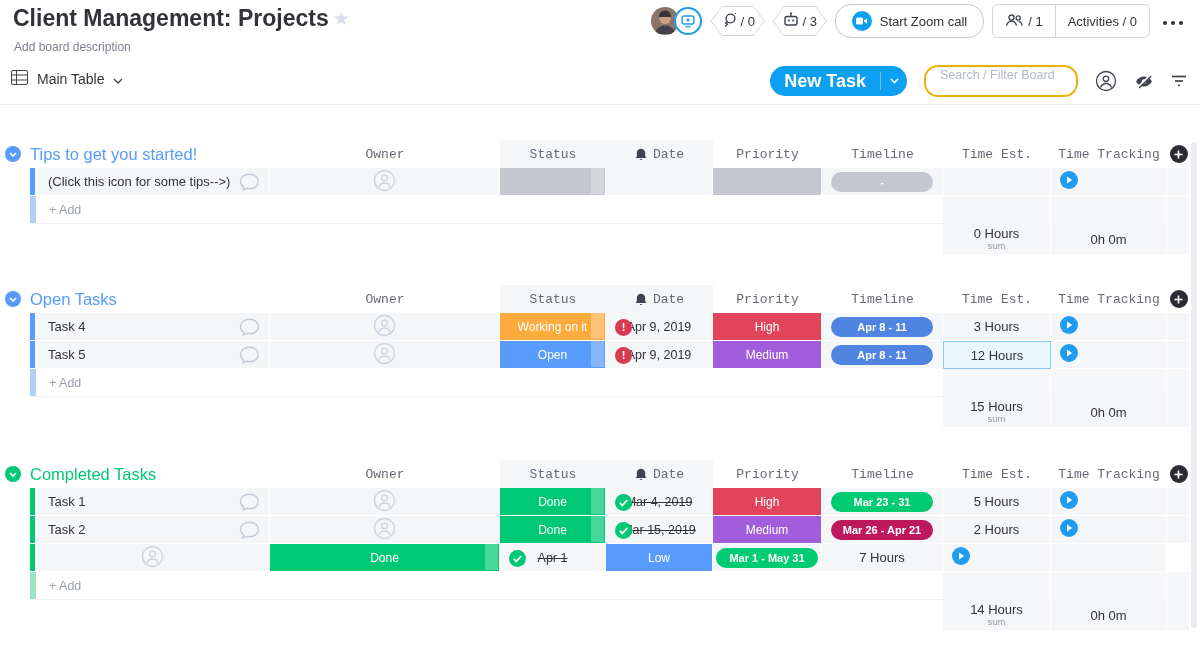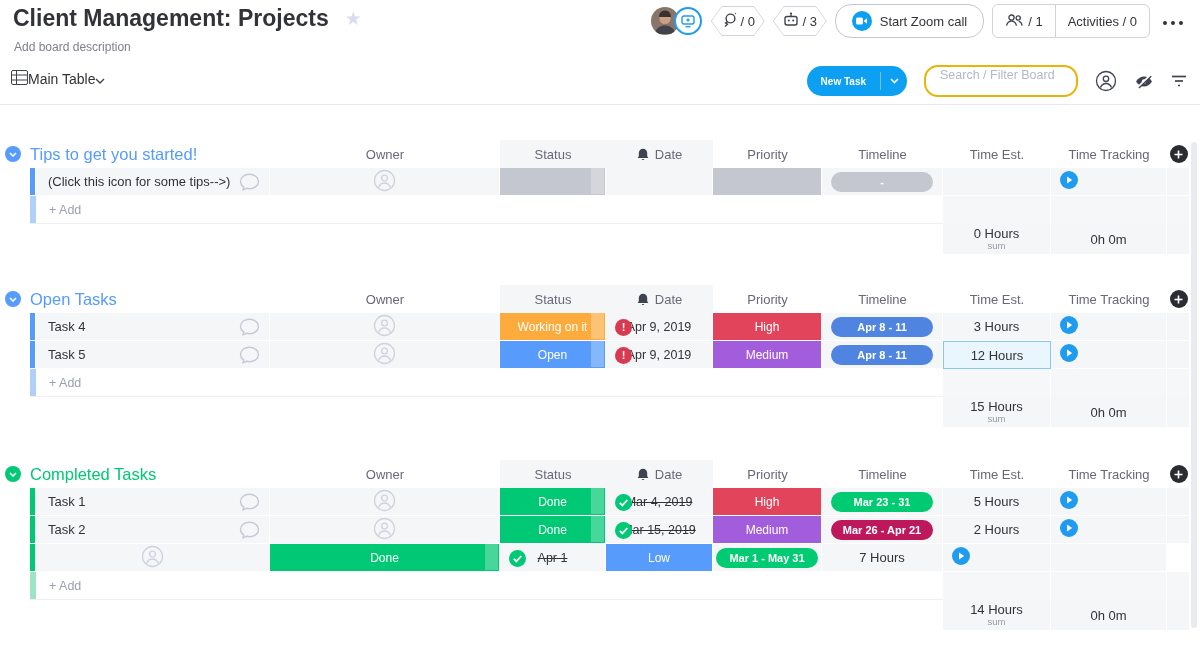--- a/index.html
+++ b/index.html
@@ -1,20 +1,20 @@
 <!DOCTYPE html>
 <html><head>
 <meta charset="utf-8">
 <style>
   html,body{margin:0;padding:0;background:#fff;}
   .canvas{position:relative;width:1200px;height:645px;overflow:hidden;
     font-family:"Liberation Sans","DejaVu Sans",sans-serif;color:#323338;background:#fff;}
 
   
-  .title-row{position:absolute;left:13px;top:5px;display:flex;align-items:center;gap:16px;}
+  .title-row{position:absolute;left:13px;top:5px;display:flex;align-items:center;gap:4px;}
   .board-title{font-size:23px;font-weight:bold;margin:0;color:#323338;}
   .star{font-size:19px;color:#d9ddeb;line-height:1;}
   .board-desc{position:absolute;left:14px;top:40px;font-size:12px;color:#7e818c;}
 
   .top-right{position:absolute;top:4px;right:12px;height:34px;display:flex;align-items:center;gap:8px;}
   .avatar-stack{position:relative;width:52px;height:32px;}
   .avatar{position:absolute;left:0;top:2px;width:28px;height:28px;border-radius:50%;overflow:hidden;}
   .seen-circle{position:absolute;left:23px;top:2px;width:24px;height:24px;border-radius:50%;
     background:#fff;border:2px solid #1f9cf0;display:flex;align-items:center;justify-content:center;}
   .hex{position:relative;width:54px;height:30px;}
@@ -25,24 +25,24 @@
   .hex .hx-content{position:absolute;inset:0;display:flex;align-items:center;justify-content:center;gap:4px;font-size:13px;color:#323338;}
   .zoom-pill{height:32px;border:1px solid #c4c7d0;border-radius:16px;background:#fff;
     display:flex;align-items:center;gap:8px;padding:0 16px;font-size:13px;color:#323338;}
   .zoom-cam{width:20px;height:20px;border-radius:50%;background:#0d9ff2;display:flex;align-items:center;justify-content:center;}
   .counts-box{height:32px;border:1px solid #d0d3dc;border-radius:6px;background:#fff;display:flex;align-items:stretch;}
   .counts-seg{display:flex;align-items:center;gap:5px;padding:0 12px;font-size:13px;color:#323338;}
   .counts-div{width:1px;background:#d0d3dc;}
   .dots{width:30px;text-align:center;}
 
   
-  .toolbar-left{position:absolute;left:11px;top:70px;display:flex;align-items:center;font-size:14px;color:#323338;}
+  .toolbar-left{position:absolute;left:11px;top:70px;display:flex;align-items:center;gap:9px;font-size:14px;color:#323338;}
   .toolbar-right{position:absolute;right:13px;top:64px;display:flex;align-items:center;gap:17px;height:34px;}
   .newtask{display:flex;height:30px;border-radius:15px;overflow:hidden;background:#0d9ff2;align-items:stretch;cursor:pointer;}
-  .newtask .nt-label{display:flex;align-items:center;padding:0 14px;color:#fff;font-size:10px;font-weight:bold;}
+  .newtask .nt-label{display:flex;align-items:center;padding:0 14px;color:#fff;font-size:18px;font-weight:bold;}
   .newtask .nt-div{width:1px;background:rgba(255,255,255,.4);margin:6px 0;}
   .newtask .nt-chev{display:flex;align-items:center;justify-content:center;width:26px;}
   .search-wrap{height:28px;border:2px solid #eab308;border-radius:14px;display:flex;align-items:flex-start;padding:0 12px;}
   .search-wrap input{border:none;outline:none;width:122px;font-size:12.5px;background:transparent;
     font-family:"Liberation Sans","DejaVu Sans",sans-serif;color:#323338;}
   .search-wrap input::placeholder{color:#b3b8c4;}
   .tb-icon{display:flex;align-items:center;justify-content:center;}
   .share-pill{height:32px;border:1px solid #b9bdc9;border-radius:16px;display:flex;align-items:center;gap:7px;
     padding:0 17px;font-size:13px;color:#323338;background:#fff;}
   .hdr-divider{position:absolute;top:104px;left:0;width:1200px;border-top:1px solid #e7e9ef;}
@@ -50,21 +50,21 @@
   
   .group{position:absolute;left:30px;width:1160px;}
   .group-title{position:absolute;left:-25px;top:0;height:28px;display:flex;align-items:center;gap:9px;z-index:2;}
   .collapse{width:16px;height:16px;border-radius:50%;display:flex;align-items:center;justify-content:center;}
   .gtitle{font-size:16.5px;}
 
   .row{display:grid;grid-template-columns:6px 234px 230px 106px 107px 109px 121px 108px 116px 23px;height:28px;}
   .cell{box-sizing:border-box;position:relative;display:flex;align-items:center;justify-content:center;
     font-size:13px;color:#323338;background:#f5f6f8;border-right:1px solid #fff;border-bottom:1px solid #fff;}
 
-  .hdr{height:28px;}
+  .hdr{height:28px;font-family:Liberation Mono, monospace;}
   .hdr .cell{background:transparent;border:none;color:#676879;font-size:13px;}
   .hdr .shaded{background:#f5f6f8;}
   .bell{display:flex;margin-right:6px;}
   .plus-circle{width:18px;height:18px;border-radius:50%;background:#2b2c33;display:flex;align-items:center;justify-content:center;}
 
   .cell.name{justify-content:flex-start;padding-left:12px;padding-right:34px;}
   .bubble{position:absolute;right:9px;top:5px;display:flex;}
   .cell.status span, .cell.prio span{color:#fff;font-size:12px;max-width:100%;overflow:hidden;white-space:nowrap;}
   .cell.status::after{content:"";position:absolute;top:0;right:1px;bottom:1px;width:13px;background:rgba(255,255,255,.28);}
   .date-ico{position:absolute;left:9px;top:5.5px;}

